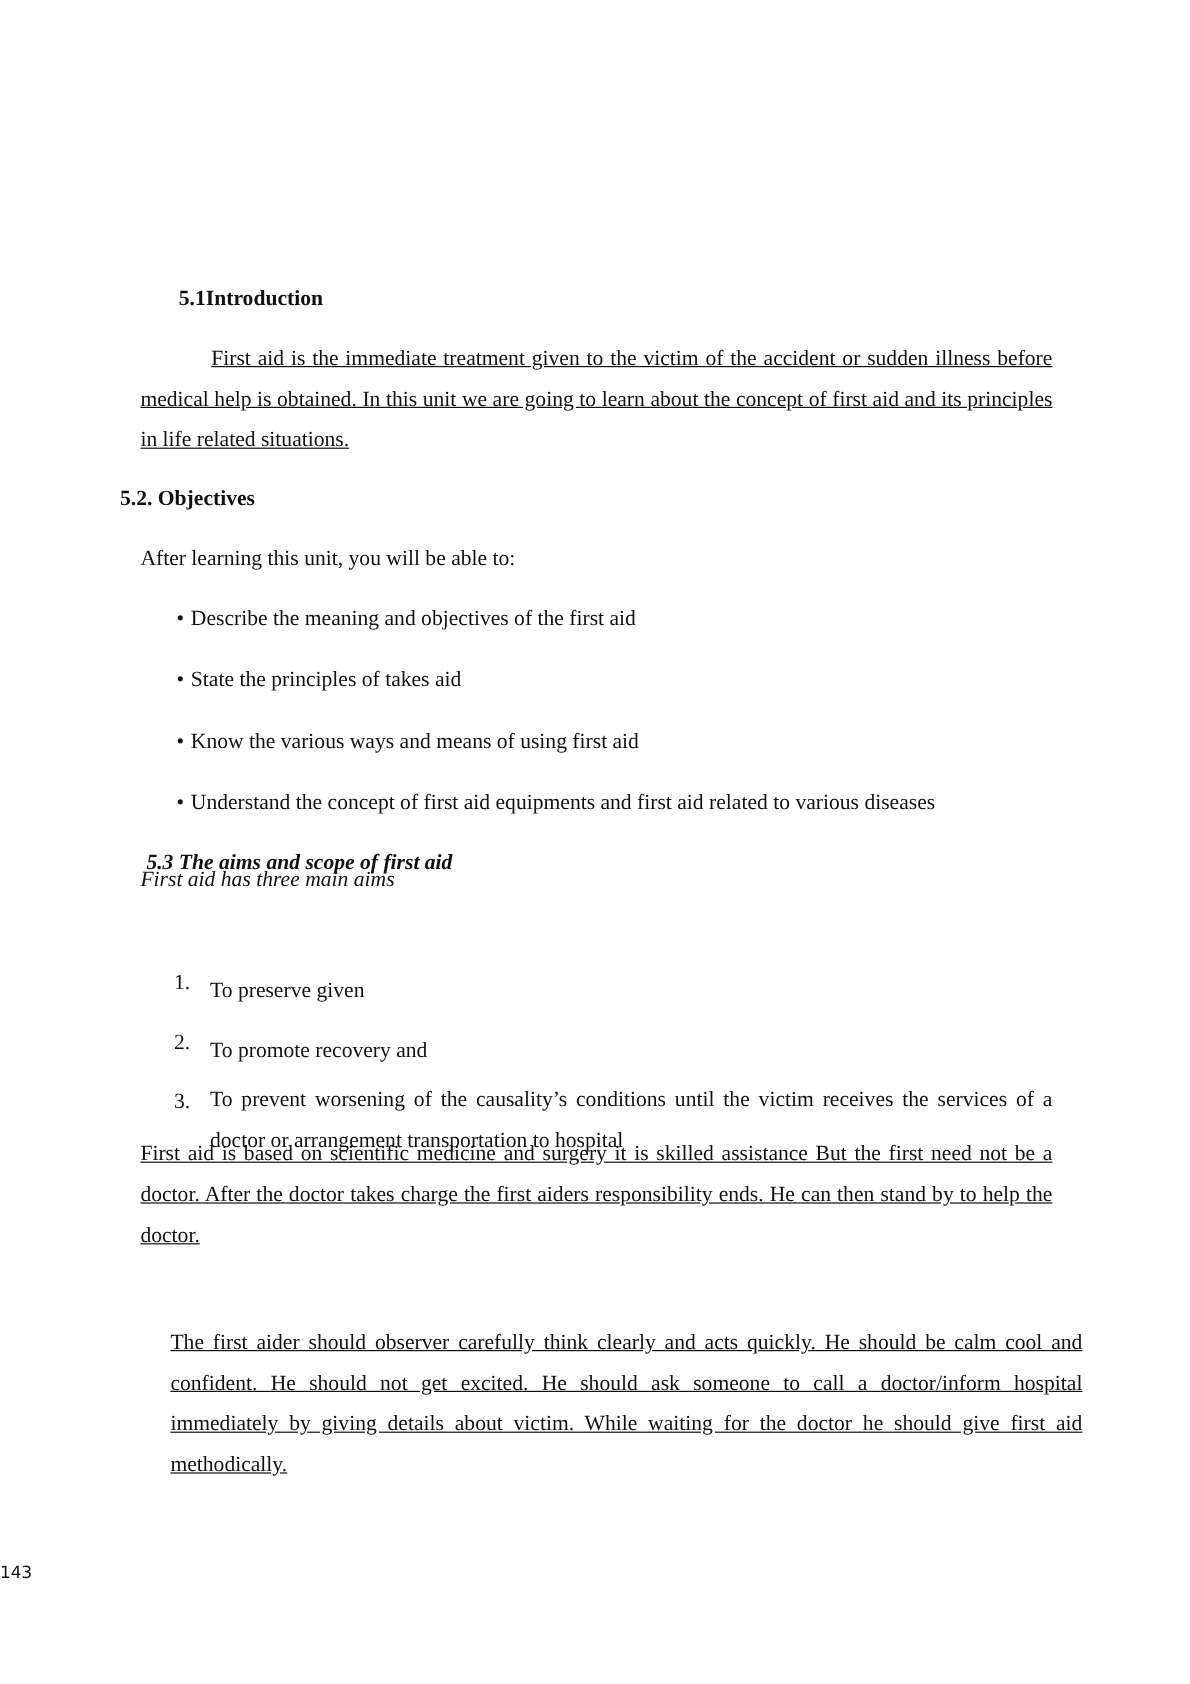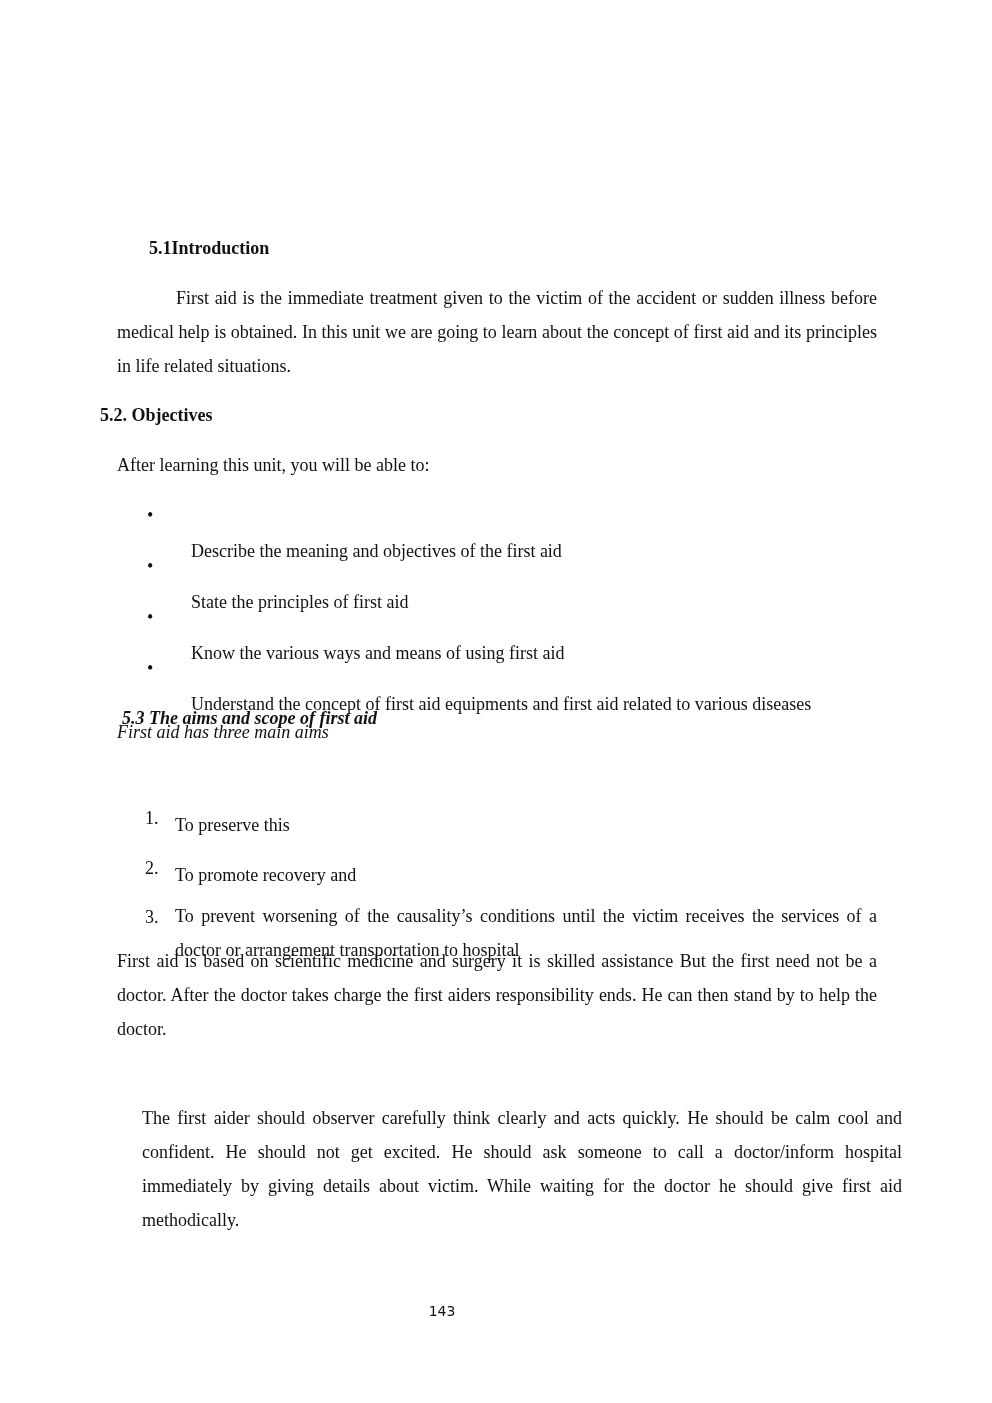--- a/index.html
+++ b/index.html
@@ -1,59 +1,59 @@
 <!DOCTYPE html>
 <html><head>
 <meta charset="utf-8">
 <style>
   html,body{margin:0;padding:0;background:#fff;}
   body{width:992px;height:1403px;position:relative;font-family:"Liberation Serif",serif;color:#111;font-size:18px;}
   .abs{position:absolute;}
   .h{font-weight:bold;font-size:18px;}
-  .p{left:117px;width:760px;line-height:34px;text-align:justify;}
+  .p{left:117px;width:760px;line-height:34px;text-align:justify;text-decoration:underline;}
   .bl{left:147px;}
   .bl .dot{position:absolute;left:0;top:0;}
-  .bl .t{position:absolute;left:44px;white-space:nowrap;margin-top:36px;}
+  .bl .t{position:absolute;left:12px;white-space:nowrap;}
   .ol{left:145px;}
   .ol .n{position:absolute;left:0;}
   .ol .t{position:absolute;left:30px;width:702px;line-height:34px;text-align:justify;}
-  .pn{left:0;width:884px;text-align:center;font-family:"DejaVu Sans",sans-serif;font-size:14px;top:1303px;}
+  .pn{left:0;width:884px;font-family:"DejaVu Sans",sans-serif;font-size:14px;top:1303px;}
 </style>
 </head>
 <body>
 
 <div class="abs h" style="left:117px;top:238px;margin-left:32px;">5.1Introduction</div>
 <div class="abs p" style="top:281px;text-indent:59px;">First aid is the immediate treatment given to the victim of the accident or sudden illness before medical help is obtained. In this unit we are going to learn about the concept of first aid and its principles in life related situations.</div>
 
 <div class="abs h" style="left:100px;top:405px;">5.2. Objectives</div>
 <div class="abs" style="left:117px;top:455px;text-align:center;">After learning this unit, you will be able to:</div>
 
 <div class="abs bl" style="top:505px;">
     <span class="dot">•</span>
     <span class="t">Describe the meaning and objectives of the first aid</span>
   </div>
 <div class="abs bl" style="top:556px;">
     <span class="dot">•</span>
-    <span class="t">State the principles of first aid</span>
+    <span class="t">State the principles of takes aid</span>
   </div>
 <div class="abs bl" style="top:607px;">
     <span class="dot">•</span>
     <span class="t">Know the various ways and means of using first aid</span>
   </div>
 <div class="abs bl" style="top:658px;">
     <span class="dot">•</span>
     <span class="t">Understand the concept of first aid equipments and first aid related to various diseases</span>
   </div>
 
 <div class="abs h" style="left:122px;top:708px;font-style:italic;">5.3 The aims and scope of first aid</div>
 <div class="abs" style="left:117px;top:722px;font-style:italic;">First aid has three main aims</div>
 
 <div class="abs ol" style="top:808px;">
     <span class="n">1.</span>
-    <span class="t" style="top:0">To preserve this</span>
+    <span class="t" style="top:0">To preserve given</span>
   </div>
 <div class="abs ol" style="top:858px;">
     <span class="n">2.</span>
     <span class="t" style="top:0">To promote recovery and</span>
   </div>
 <div class="abs ol" style="top:907px;">
     <span class="n">3.</span>
     <span class="t" style="top:-8px">To prevent worsening of the causality’s conditions until the victim receives the services of a doctor or arrangement transportation to hospital</span>
   </div>
 

